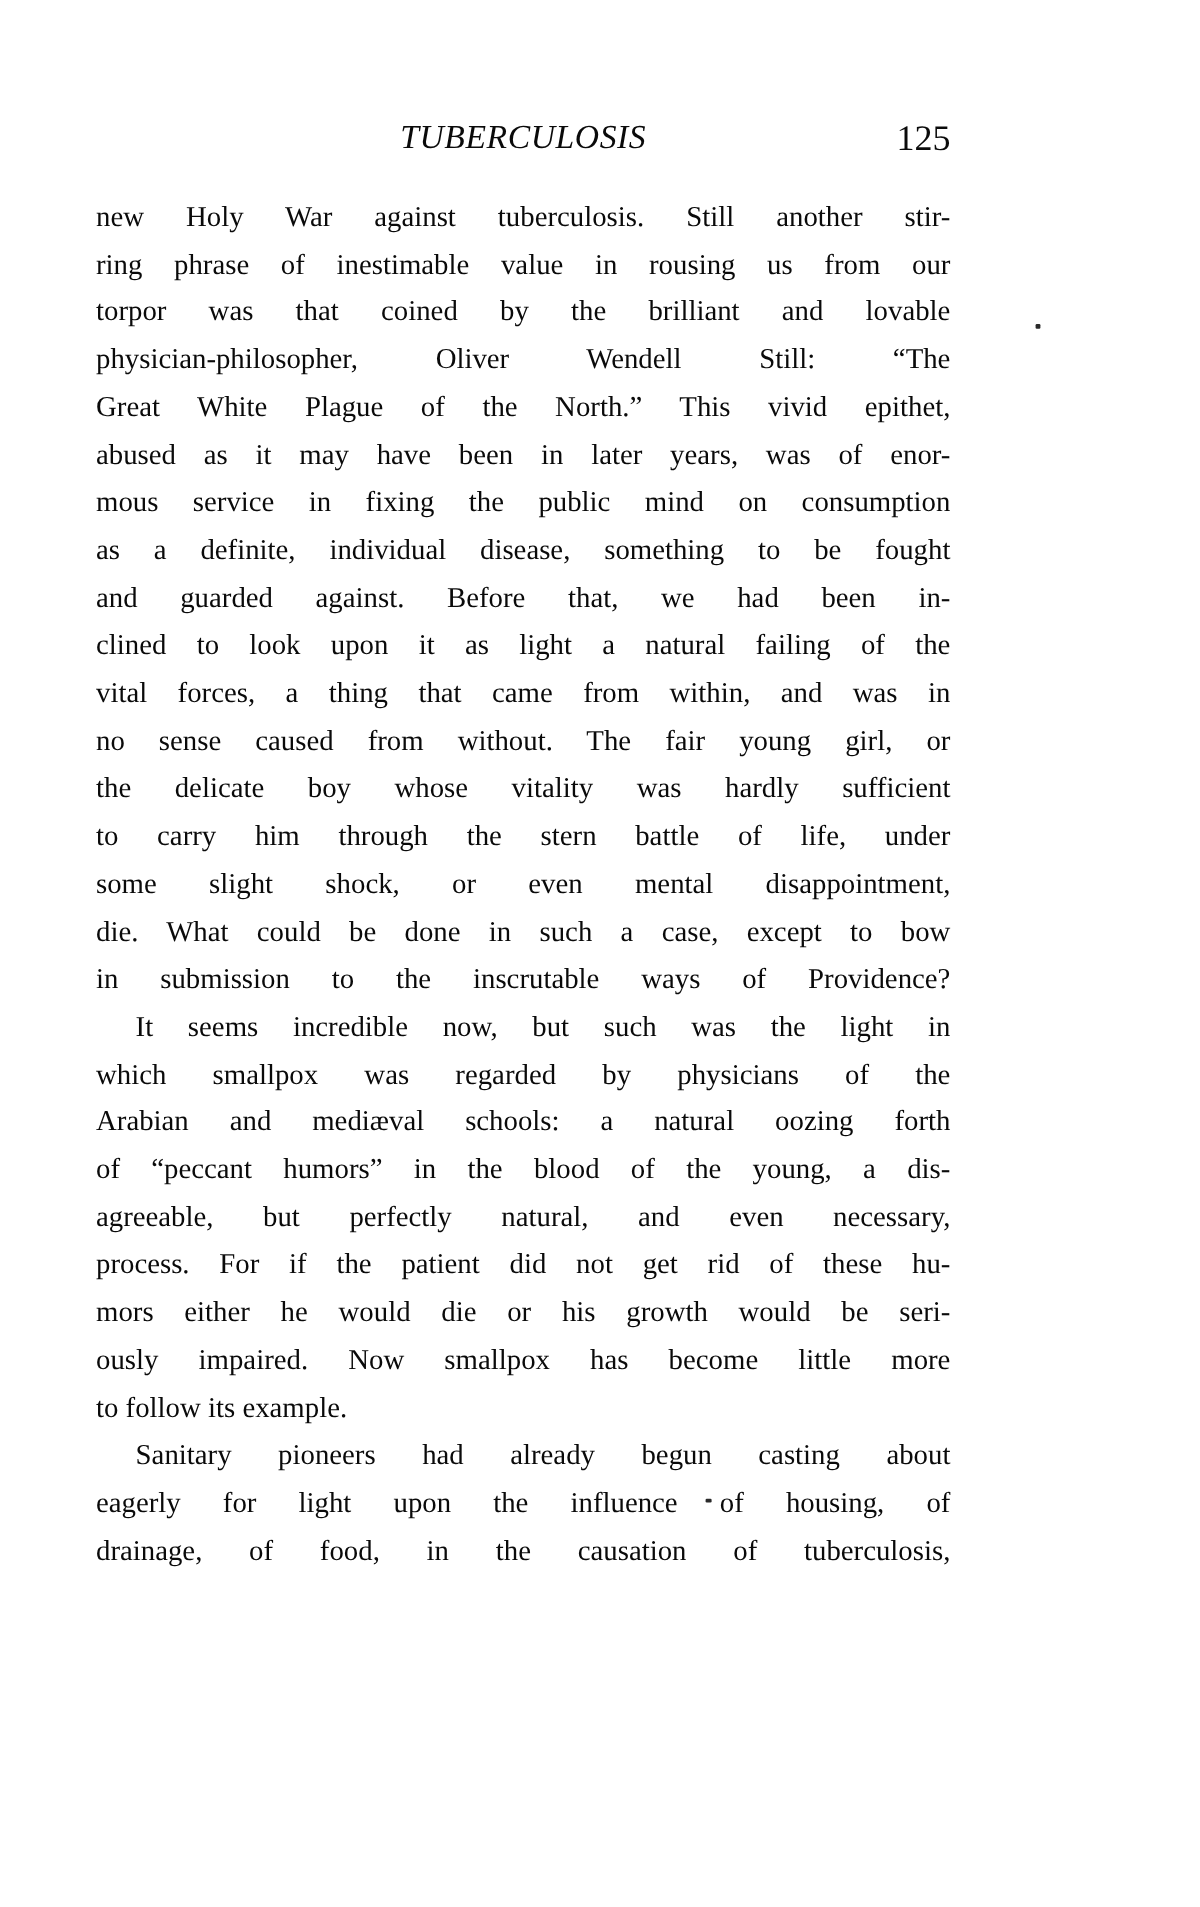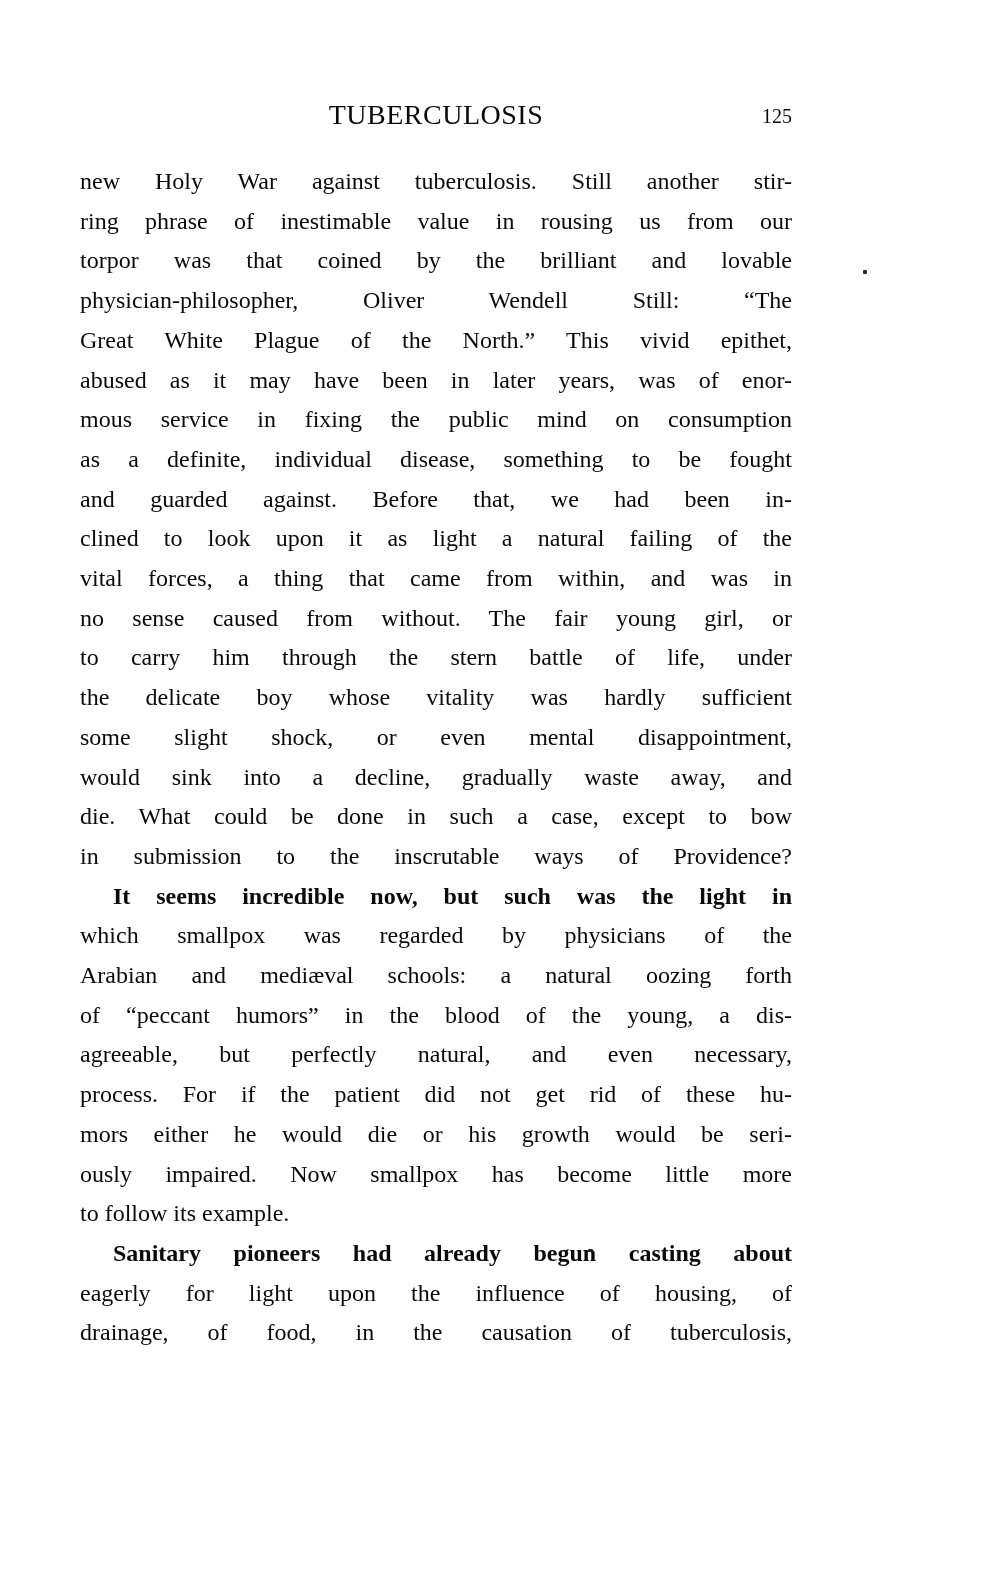--- a/index.html
+++ b/index.html
@@ -17,42 +17,43 @@
     left: 80px;
     top: 100px;
     width: 712px;
     height: 40px;
   }
   .title {
     text-align: center;
     font-size: 28px;
     letter-spacing: 0.5px;
     line-height: 30px;
+    font-style: italic;
   }
   .pagenum {
     position: absolute;
     right: 0;
     top: 1px;
-    font-size: 20px;
+    font-size: 30px;
     line-height: 30px;
   }
   .body-text {
     position: absolute;
     left: 80px;
     top: 162px;
     width: 712px;
     font-size: 24px;
     line-height: 39.7px;
   }
   .line {
     text-align: justify;
     text-align-last: justify;
     white-space: normal;
   }
-  .line.indent { text-indent: 33px; font-weight: bold; }
+  .line.indent { text-indent: 33px; }
   .line.para-end { text-align-last: left; }
   .artifact {
     position: absolute;
     background: #2a2a2a;
     border-radius: 1px;
   }
   .artifact-1 { left: 863px; top: 270px; width: 4px; height: 4px; }
   .artifact-2 { left: 588px; top: 1249px; width: 5px; height: 3px; }
 </style>
 </head>
@@ -70,24 +71,23 @@
       <div class="line">torpor was that coined by the brilliant and lovable</div>
       <div class="line">physician-philosopher, Oliver Wendell Still: “The</div>
       <div class="line">Great White Plague of the North.”  This vivid epithet,</div>
       <div class="line">abused as it may have been in later years, was of enor-</div>
       <div class="line">mous service in fixing the public mind on consumption</div>
       <div class="line">as a definite, individual disease, something to be fought</div>
       <div class="line">and guarded against.  Before that, we had been in-</div>
       <div class="line">clined to look upon it as light a natural failing of the</div>
       <div class="line">vital forces, a thing that came from within, and was in</div>
       <div class="line">no sense caused from without.  The fair young girl, or</div>
+      <div class="line">the delicate boy whose vitality was hardly sufficient</div>
       <div class="line">to carry him through the stern battle of life, under</div>
-      <div class="line">the delicate boy whose vitality was hardly sufficient</div>
       <div class="line">some slight shock, or even mental disappointment,</div>
-      <div class="line">would sink into a decline, gradually waste away, and</div>
       <div class="line">die.  What could be done in such a case, except to bow</div>
       <div class="line">in submission to the inscrutable ways of Providence?</div>
       <div class="line indent">It seems incredible now, but such was the light in</div>
       <div class="line">which smallpox was regarded by physicians of the</div>
       <div class="line">Arabian and mediæval schools: a natural oozing forth</div>
       <div class="line">of “peccant humors” in the blood of the young, a dis-</div>
       <div class="line">agreeable, but perfectly natural, and even necessary,</div>
       <div class="line">process.  For if the patient did not get rid of these hu-</div>
       <div class="line">mors either he would die or his growth would be seri-</div>
       <div class="line">ously impaired.  Now smallpox has become little more</div>

